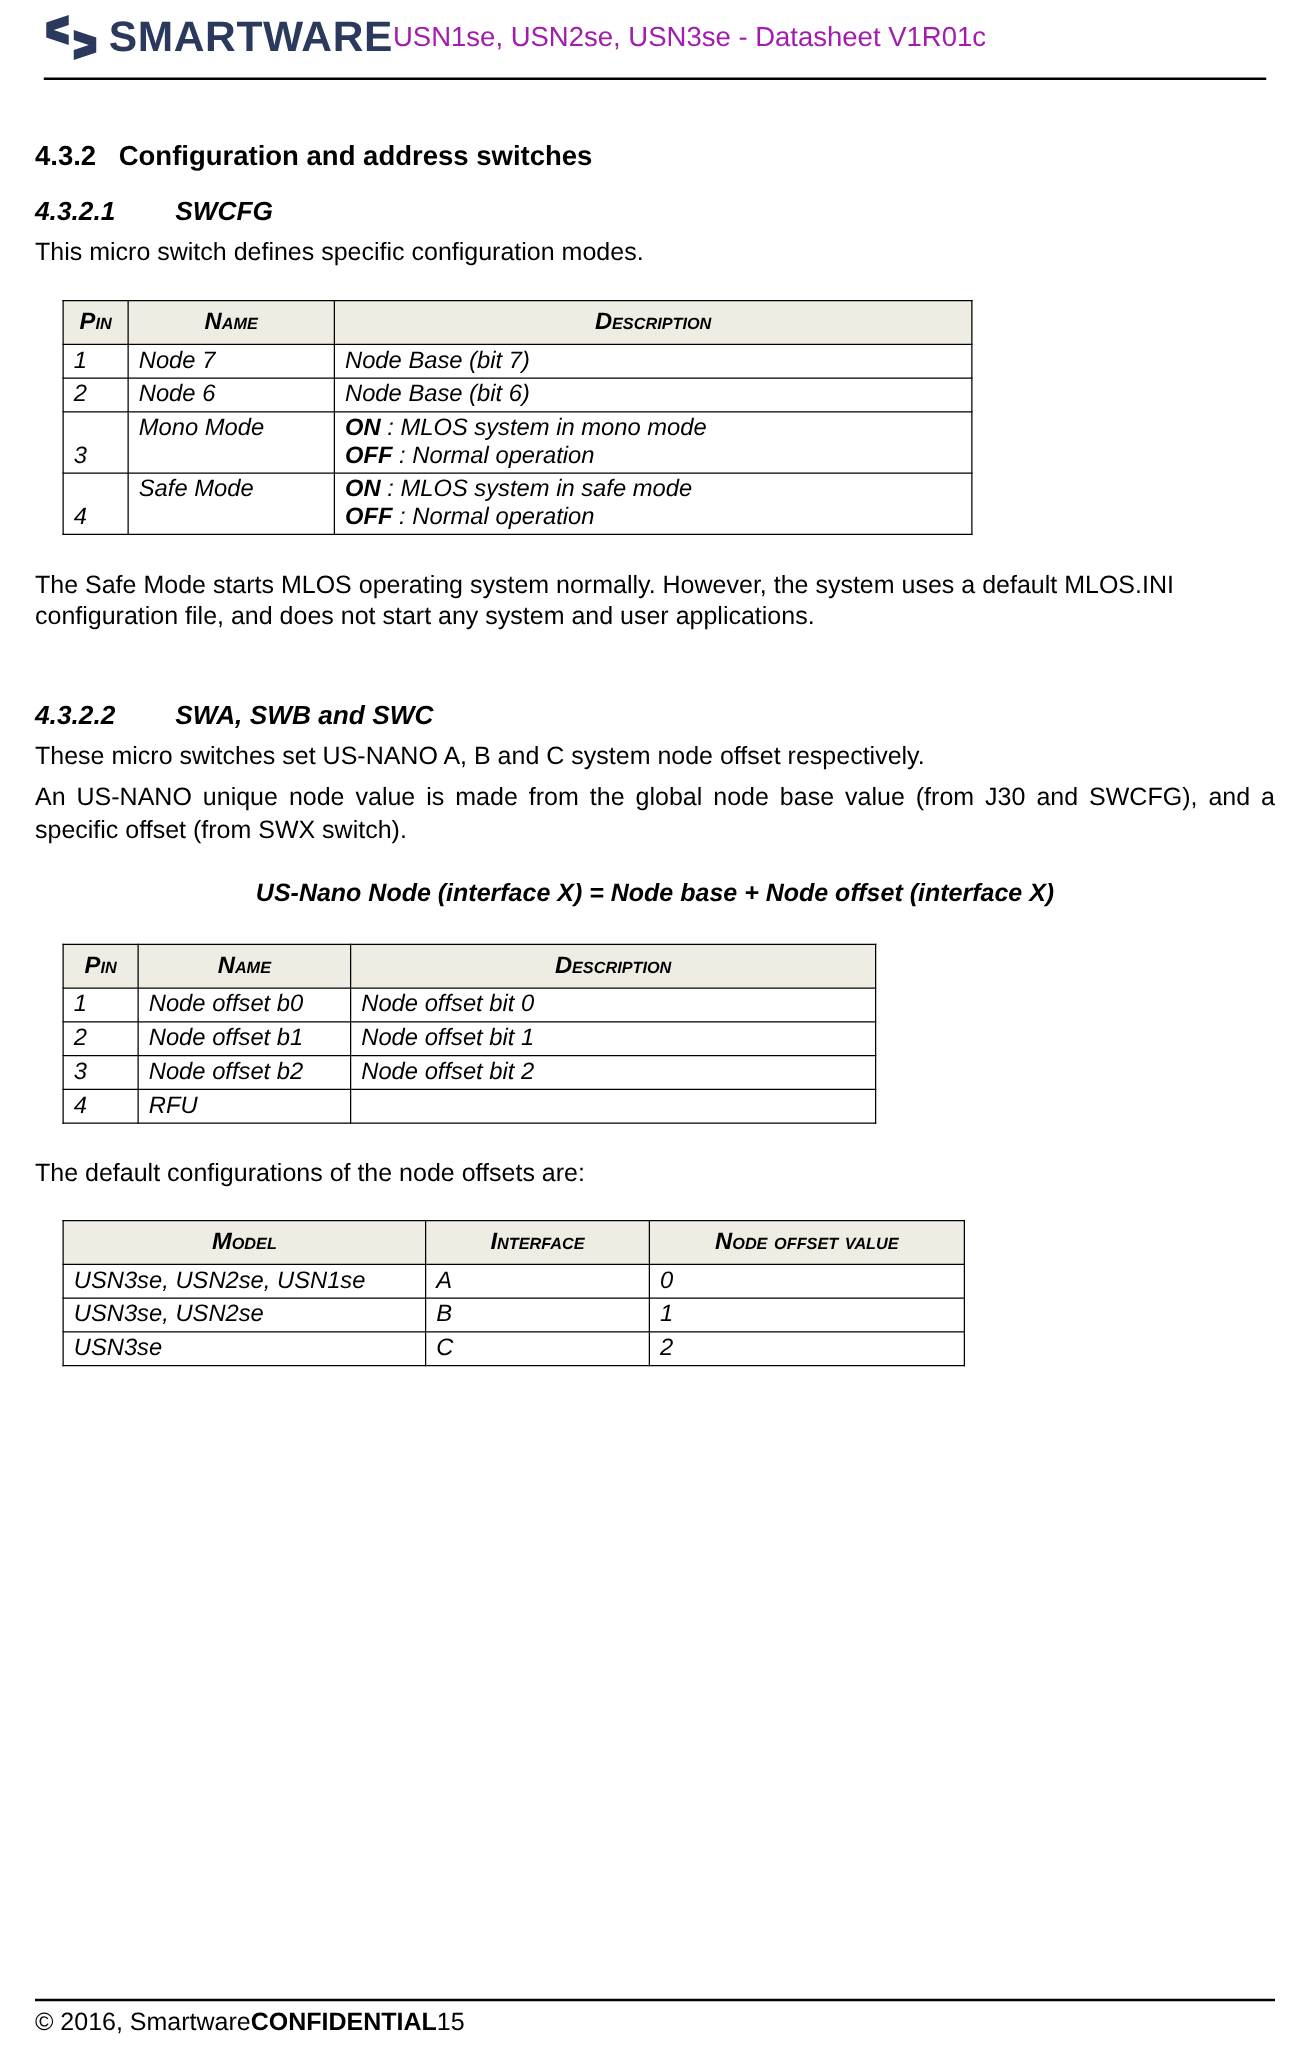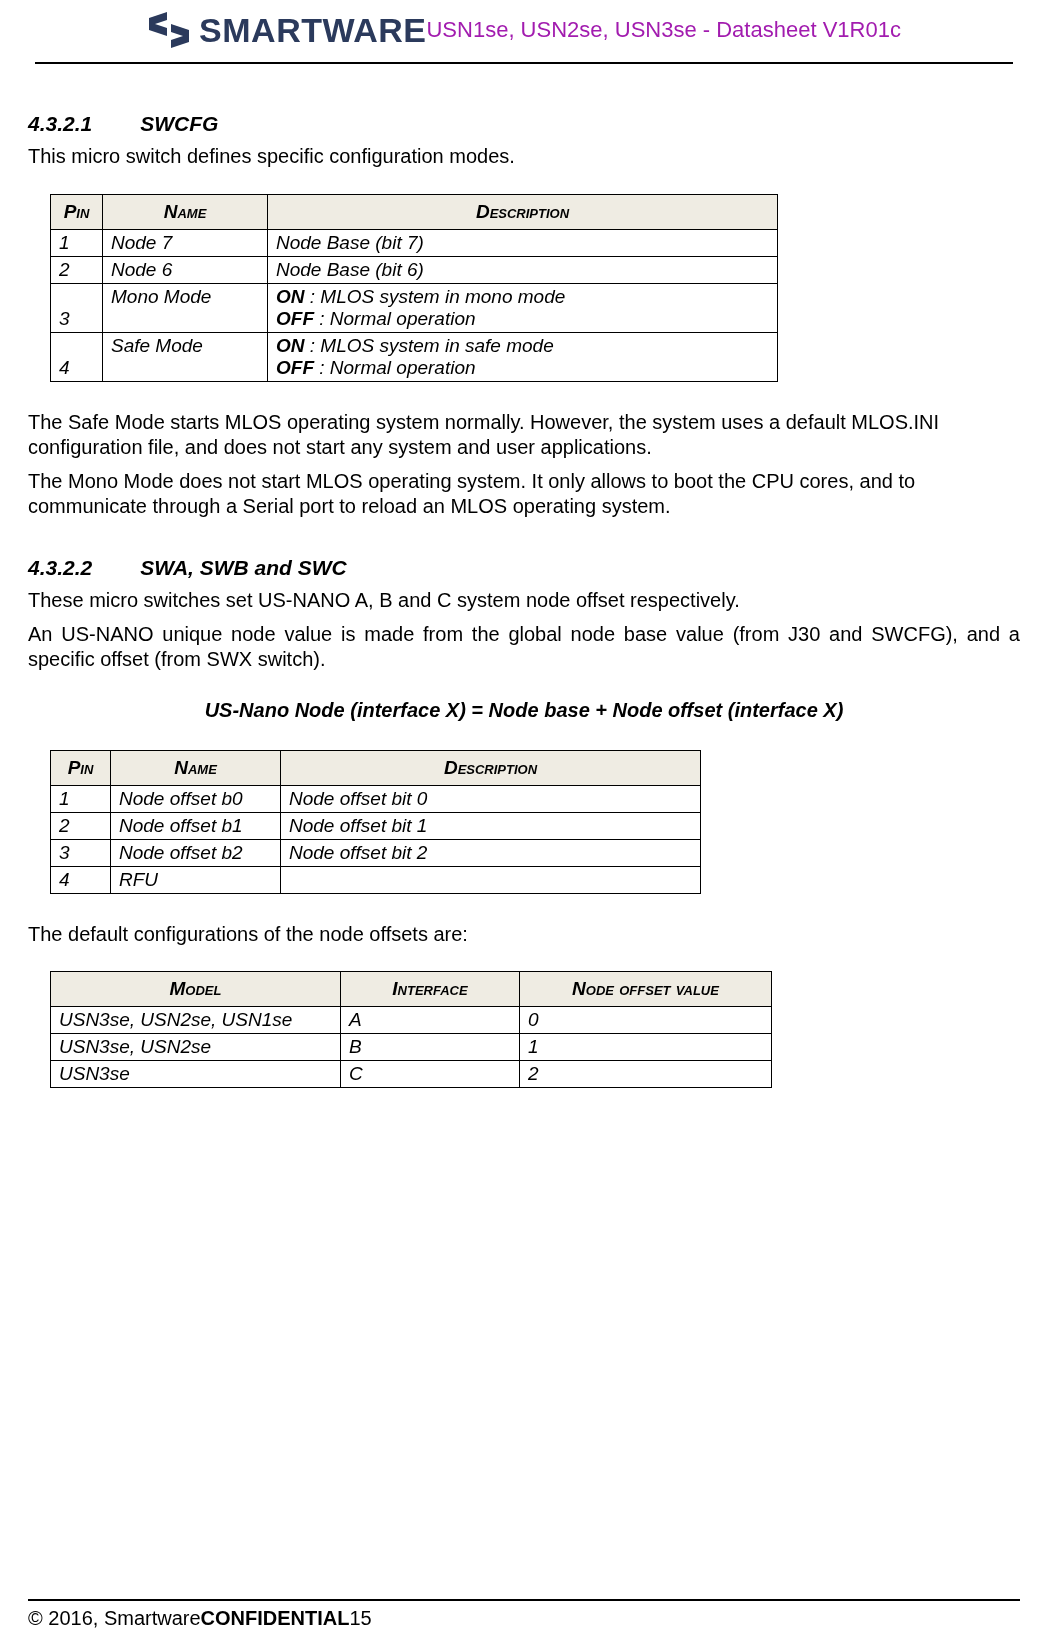--- a/index.html
+++ b/index.html
@@ -8,21 +8,21 @@
       font-size: 19px;
       color: #000;
       background: #fff;
       width: 1048px;
       height: 1644px;
       position: relative;
       padding: 0;
     }
     .page-header {
       display: flex;
-      justify-content: center;
+      justify-content: flex-start;
       align-items: center;
       padding: 10px 35px 8px 35px;
     }
     .logo-wrap { display: flex; align-items: center; gap: 6px; }
     .logo-icon svg { display: block; }
     .logo-text {
       font-size: 34px;
       font-weight: 800;
       letter-spacing: 0.5px;
       color: #2b3a5c;
@@ -42,21 +42,21 @@
     .h3 {
       font-size: 22px;
       font-weight: 700;
       margin-bottom: 20px;
     }
     .h3 .num { margin-right: 18px; }
     .h4 {
       font-size: 21px;
       font-style: italic;
       font-weight: 700;
-      margin: 0 0 8px 0;
+      margin: 18px 0 8px 0;
     }
     .h4 .num { font-style: normal; font-style: italic; margin-right: 48px; }
     .para {
       font-size: 20px;
       line-height: 1.28;
       margin-bottom: 8px;
     }
     .para.just { text-align: justify; }
     .formula {
       font-style: italic;
@@ -125,20 +125,23 @@
       </svg>
     </span>
     <span class="logo-text">SMARTWARE</span>
   </div>
   <div class="doc-title">USN1se, USN2se, USN3se - Datasheet V1R01c</div>
 </div>
 <hr class="header-rule">
 
 <div class="content">
 
+  <div class="h3">
+    <span class="num">4.3.2</span><span>Configuration and address switches</span>
+  </div>
 
   <div class="h4">
     <span class="num">4.3.2.1</span><span>SWCFG</span>
   </div>
 
   <p class="para">This micro switch defines specific configuration modes.</p>
 
   <table class="t1">
     <tbody>
         <tr>
@@ -169,21 +172,20 @@
       <td class="c-name">Safe Mode</td>
       <td class="c-desc">
         <span class="b">ON</span><span>  : MLOS system in safe mode</span><br>
         <span class="b">OFF</span><span> : Normal operation</span>
       </td>
     </tr>
   </tbody>
     </table>
 
   <p class="para">The Safe Mode starts MLOS operating system normally. However, the system uses a default MLOS.INI configuration file, and does not start any system and user applications.</p>
-  <p class="para">The Mono Mode does not start MLOS operating system. It only allows to boot the CPU cores, and to communicate through a Serial port to reload an MLOS operating system.</p>
 
   <div class="gap-md"></div>
 
   <div class="h4">
     <span class="num">4.3.2.2</span><span>SWA, SWB and SWC</span>
   </div>
 
   <p class="para">These micro switches set US-NANO A, B and C system node offset respectively.</p>
   <p class="para just">An US-NANO unique node value is made from the global node base value (from J30 and SWCFG), and a specific offset (from SWX switch).</p>
 

